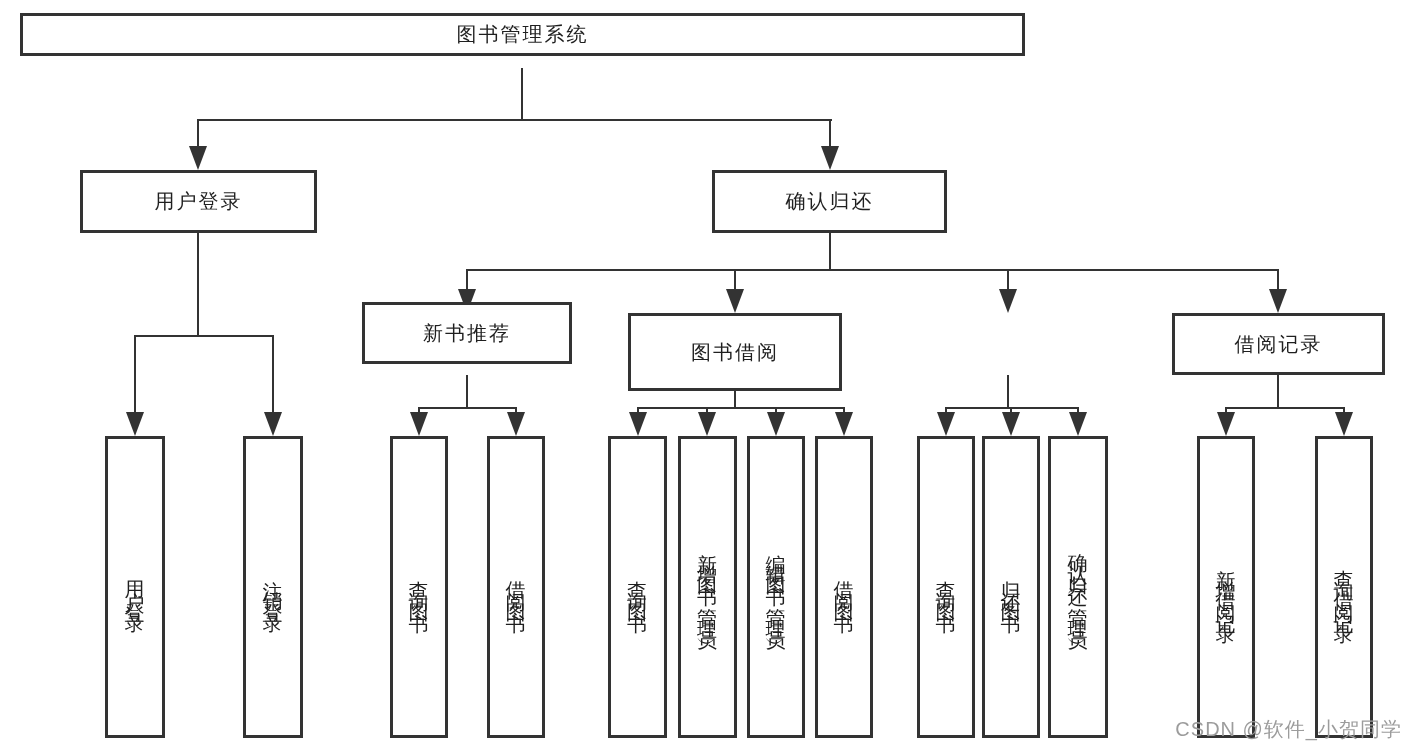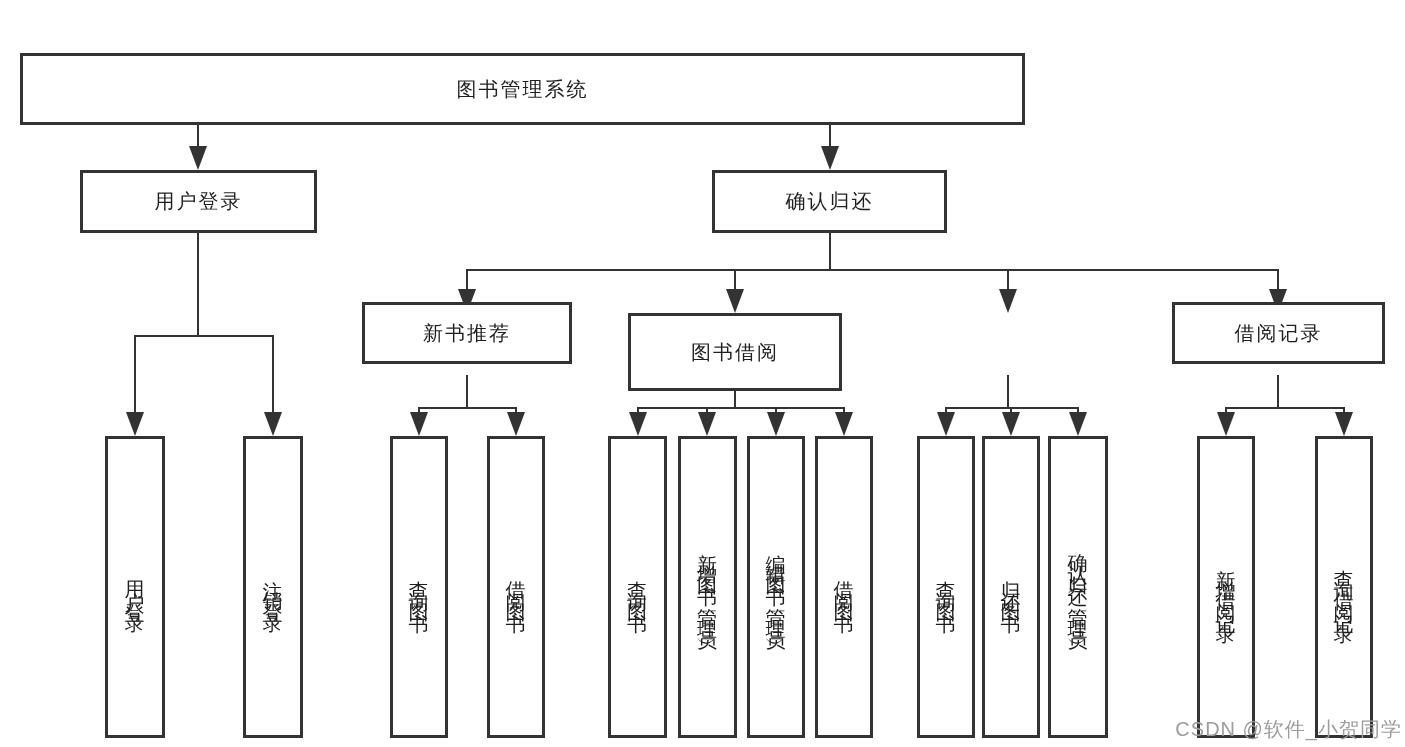--- a/index.html
+++ b/index.html
@@ -56,21 +56,21 @@
     z-index:3;
     white-space:nowrap;
     margin-left:47px;
   }
 </style>
 </head>
 <body>
 
 <div class="canvas">
 
-  <div class="node" style="left:20px;top:13px;width:1005px;height:72px;margin-top:40px;">
+  <div class="node" style="left:20px;top:13px;width:1005px;height:43px;">
     <span>图书管理系统</span>
   </div>
 
   <div class="vline" style="left:521px;top:68px;height:52px;"></div>
   <div class="hline" style="left:197px;top:119px;width:635px;"></div>
   <div class="vline" style="left:197px;top:119px;height:29px;"></div>
   <div class="arrowhead" style="left:189px;top:146px;"></div>
   <div class="vline" style="left:829px;top:119px;height:29px;"></div>
   <div class="arrowhead" style="left:821px;top:146px;"></div>
 
@@ -98,21 +98,21 @@
   <div class="arrowhead" style="left:999px;top:289px;"></div>
   <div class="vline" style="left:1277px;top:269px;height:22px;"></div>
   <div class="arrowhead" style="left:1269px;top:289px;"></div>
 
   <div class="node" style="left:362px;top:302px;width:210px;height:62px;">
     <span>新书推荐</span>
   </div>
   <div class="node" style="left:628px;top:313px;width:214px;height:78px;">
     <span>图书借阅</span>
   </div>
-  <div class="node" style="left:1172px;top:302px;width:213px;height:62px;">
+  <div class="node" style="left:1172px;top:313px;width:213px;height:62px;">
     <span>借阅记录</span>
   </div>
 
   <div class="vline" style="left:466px;top:375px;height:33px;"></div>
   <div class="hline" style="left:419px;top:407px;width:98px;"></div>
   <div class="vline" style="left:418px;top:407px;height:8px;"></div>
   <div class="arrowhead" style="left:410px;top:412px;"></div>
   <div class="vline" style="left:515px;top:407px;height:8px;"></div>
   <div class="arrowhead" style="left:507px;top:412px;"></div>
 

